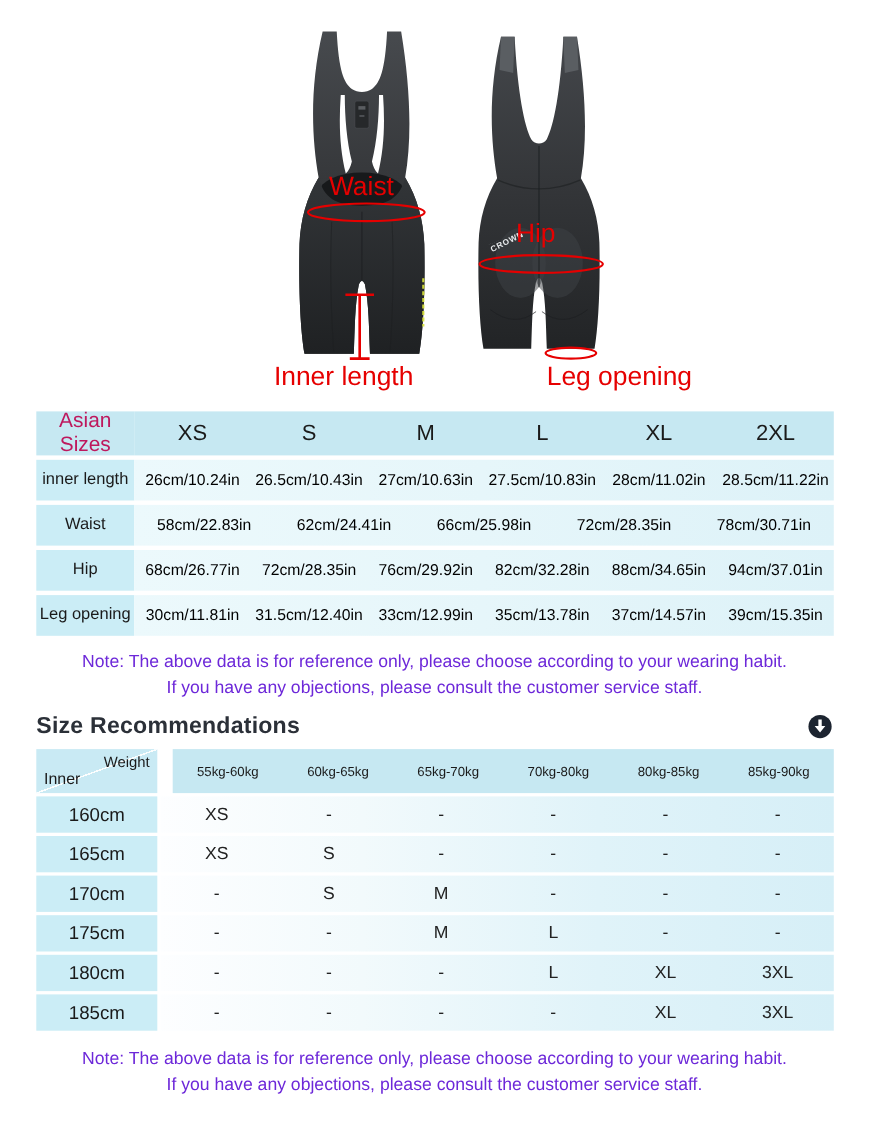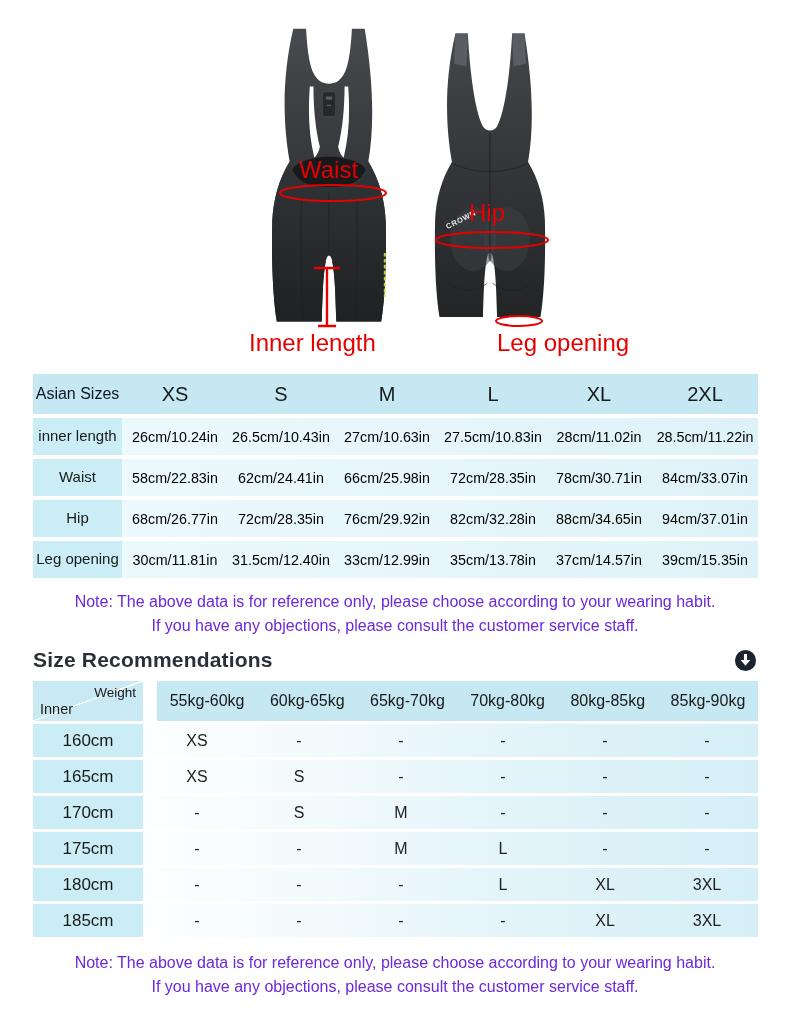--- a/index.html
+++ b/index.html
@@ -20,34 +20,34 @@
 
   
   .tbl{margin-left:33px;width:725px;}
   .hdr{display:flex;height:40px;}
   .hdr-cells{flex:1;display:flex;background:#c6e8f2;}
   .hdr-cells .hc{flex:1;display:flex;align-items:center;justify-content:center;}
   .cell{display:flex;align-items:center;justify-content:center;text-align:left;}
 
   
   .t1-corner{width:89px;background:#c6e8f2;display:flex;align-items:center;justify-content:center;
-             font-size:16px;line-height:1.15;text-align:center;color:#0f172a;}
+             font-size:19px;line-height:1.15;text-align:center;color:#be185d;}
   .t1 .hc{font-size:20px;color:#1a1a1a;}
   .t1-row{display:flex;height:37px;margin-top:4px;}
   .t1-label{width:89px;background:#cbedf6;display:flex;align-items:center;justify-content:center;
             font-size:15px;line-height:1.1;text-align:center;color:#1a1a1a;}
   .t1-data{flex:1;display:flex;background:linear-gradient(90deg,#ecf9fc 0%,#e6f6fa 50%,#ddf2f8 100%);}
   .t1-data .cell{flex:1;font-size:14.3px;color:#000;}
 
   
   .t2-corner{position:relative;width:110px;margin-right:14px;background:#c9eaf4;
      background-image:linear-gradient(to bottom right,rgba(255,255,255,0) 49.1%,rgba(255,255,255,.95) 49.1%,rgba(255,255,255,.95) 50.9%,rgba(255,255,255,0) 50.9%);}
   .t2-corner .w{position:absolute;top:4px;right:7px;font-size:13.5px;color:#1a1a1a;}
   .t2-corner .h{position:absolute;bottom:4px;left:7px;font-size:14.5px;color:#1a1a1a;}
-  .t2 .hc{font-size:16px;color:#1a1a1a;}
+  .t2 .hc{font-size:12px;color:#1a1a1a;}
   .t2-row{display:flex;height:33px;margin-top:3px;}
   .t2-label{width:110px;margin-right:3px;background:#cbedf6;display:flex;align-items:center;justify-content:center;
             font-size:17px;color:#1a1a1a;}
   .t2-data{flex:1;display:flex;background:linear-gradient(90deg,#fdfeff 0%,#f2fafc 30%,#e0f3f9 65%,#d6eff7 100%);}
   .t2-data .cell{flex:1;font-size:16px;color:#222;}
 
   
   .note{margin-top:12px;text-align:center;font-size:16px;line-height:24px;color:#6d28d9;}
   .heading-row{display:flex;align-items:center;justify-content:space-between;margin:10px 33px 9px 33px;}
   .heading{font-size:21px;font-weight:bold;color:#2b3038;letter-spacing:.2px;}
@@ -155,21 +155,20 @@
       </div>
     </div>
     <div class="t1-row">
       <div class="t1-label">Waist</div>
       <div class="t1-data">
         <div class="cell">58cm/22.83in</div>
         <div class="cell">62cm/24.41in</div>
         <div class="cell">66cm/25.98in</div>
         <div class="cell">72cm/28.35in</div>
         <div class="cell">78cm/30.71in</div>
-        <div class="cell">84cm/33.07in</div>
       </div>
     </div>
     <div class="t1-row">
       <div class="t1-label">Hip</div>
       <div class="t1-data">
         <div class="cell">68cm/26.77in</div>
         <div class="cell">72cm/28.35in</div>
         <div class="cell">76cm/29.92in</div>
         <div class="cell">82cm/32.28in</div>
         <div class="cell">88cm/34.65in</div>

